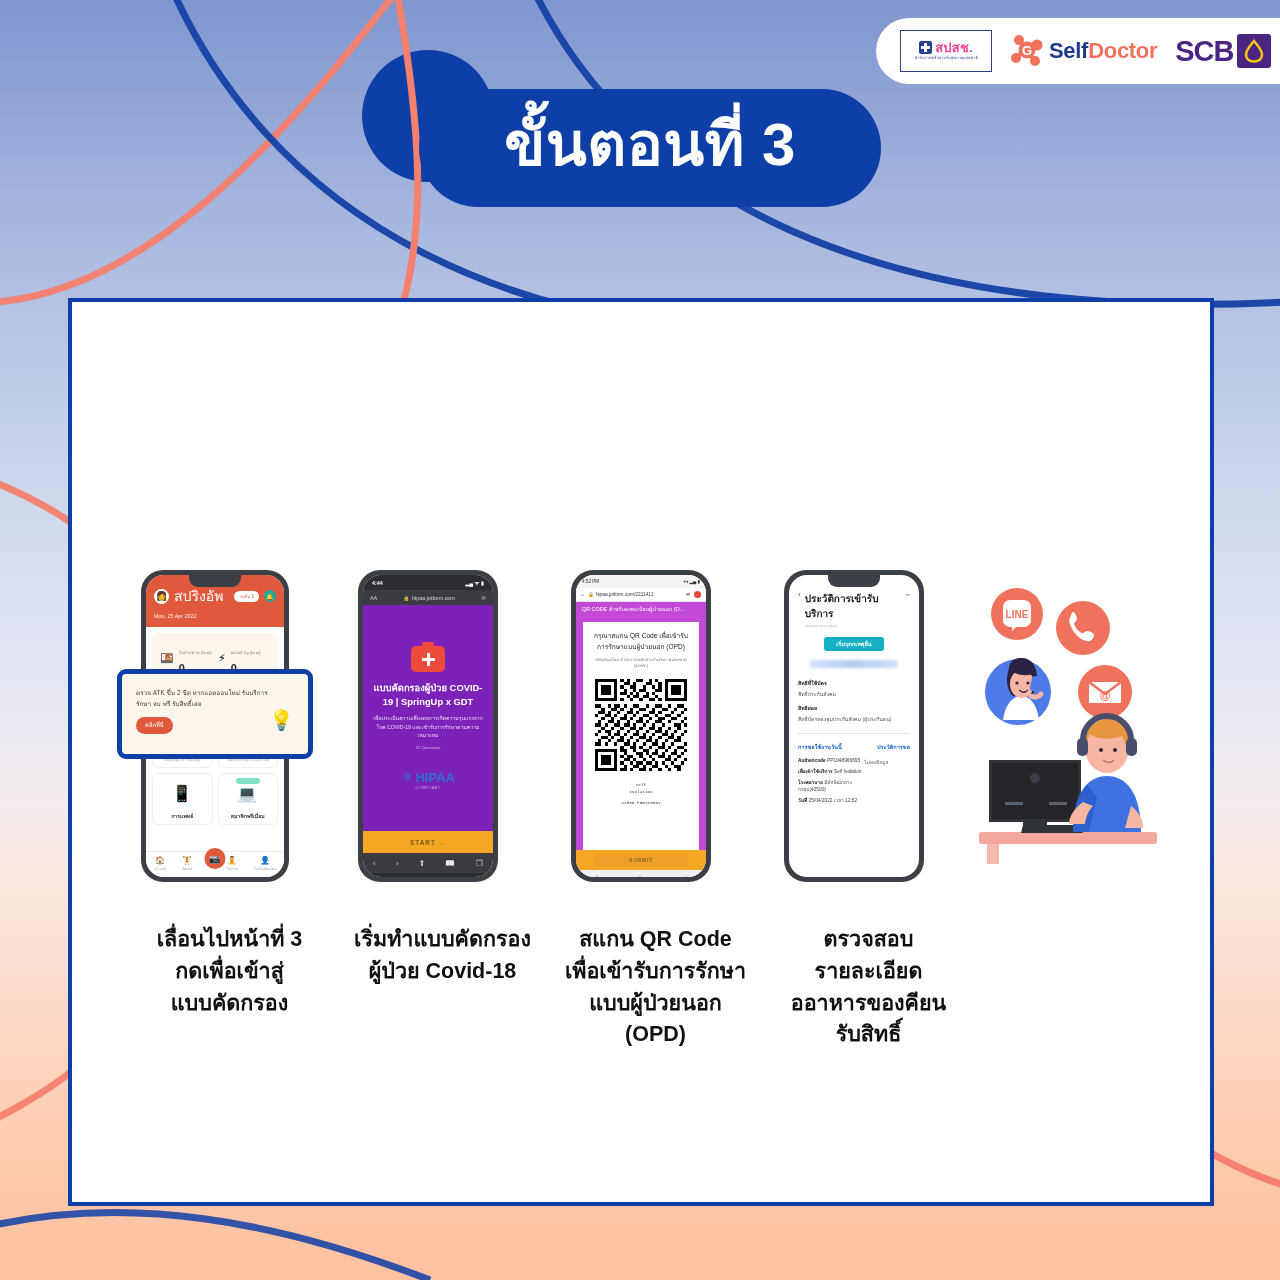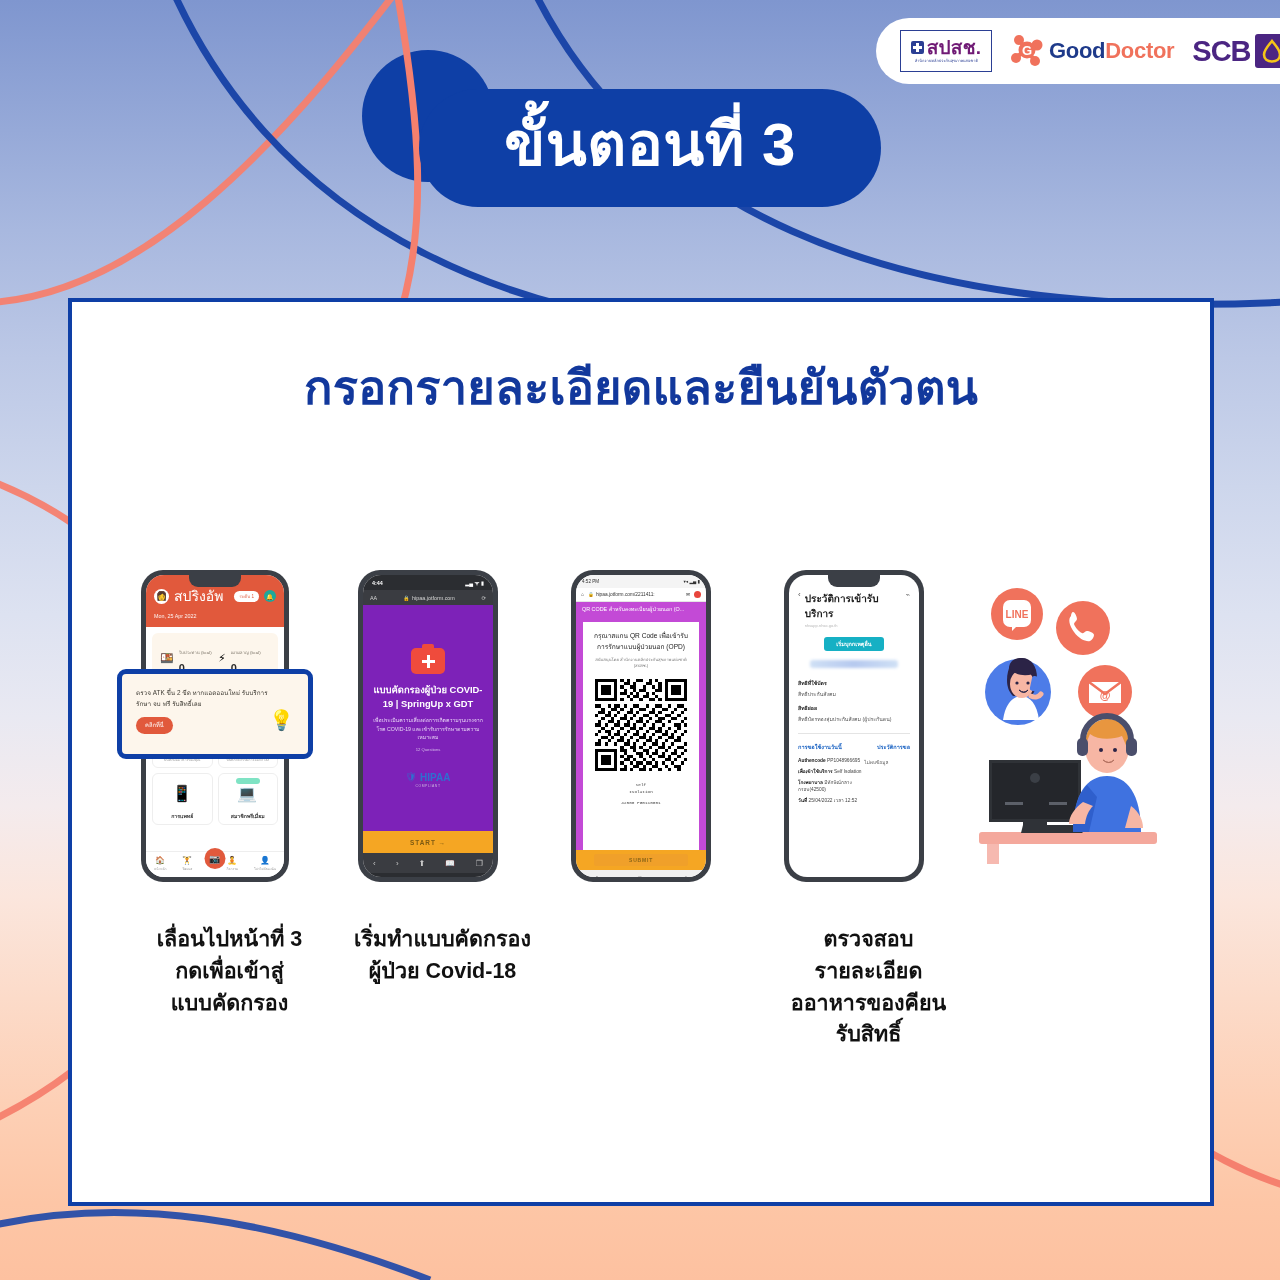--- a/index.html
+++ b/index.html
@@ -30,21 +30,21 @@
   .nhso-top{ display:flex; align-items:center; gap:3px; }
   .nhso-cross{
     width:13px; height:13px; background:#2b3f94; position:relative; border-radius:2px;
   }
   .nhso-cross:before{
     content:""; position:absolute; left:5px; top:2px; width:3px; height:9px; background:#fff;
   }
   .nhso-cross:after{
     content:""; position:absolute; left:2px; top:5px; width:9px; height:3px; background:#fff;
   }
-  .nhso-name{ font-size:19px; font-weight:bold; color:#701a75; letter-spacing:.2px; }
+  .nhso-name{ font-size:13px; font-weight:bold; color:#ec4899; letter-spacing:.2px; }
   .nhso-sub{ font-size:4.2px; color:#2b3f94; margin-top:2px; white-space:nowrap; transform:scale(.95); }
 
   .gd-logo{ display:flex; align-items:center; gap:5px; }
   .gd-mark{ width:34px; height:34px; position:relative; }
   .gd-word{ font-size:22px; font-weight:bold; letter-spacing:-.3px; }
   .gd-good{ color:#1e3a8a; }
   .gd-doctor{ color:#f0725c; }
 
   .scb-logo{ display:flex; align-items:center; gap:4px; }
   .scb-text{ font-size:29px; font-weight:bold; color:#4b2582; letter-spacing:-1px; }
@@ -195,21 +195,21 @@
   }
   .p2-kit-cross{ position:relative; width:13px; height:13px; }
   .p2-kit-cross:before{ content:""; position:absolute; left:5px; top:0; width:3px; height:13px; background:#fff; }
   .p2-kit-cross:after{ content:""; position:absolute; left:0; top:5px; width:13px; height:3px; background:#fff; }
   .p2-title{ color:#fff; font-size:9.4px; font-weight:bold; line-height:1.5; }
   .p2-desc{ color:#e8d4f5; font-size:5.2px; line-height:1.65; margin-top:5px; }
   .p2-qcount{ color:#d5b9ea; font-size:4.2px; margin-top:5px; }
   .p2-hipaa{ margin-top:20px; display:flex; flex-direction:column; align-items:center; gap:1px; }
   .p2-hipaa-row{ display:flex; align-items:center; gap:3px; }
   .p2-shield{ font-size:9px; color:#2f6fd0; }
-  .p2-hipaa-t{ color:#2f6fd0; font-size:10px; font-weight:bold; }
+  .p2-hipaa-t{ color:#2f6fd0; font-size:13px; font-weight:bold; }
   .p2-hipaa-s{ color:#cbb3e0; font-size:3.4px; letter-spacing:.6px; }
   .p2-start{
     background:#f5a623; height:22px; display:flex; align-items:center; justify-content:center;
     color:#7d5a12; font-size:6.4px; font-weight:bold; letter-spacing:1px;
   }
   .p2-toolbar{
     background:#3a3c41; height:20px; display:flex; align-items:center;
     justify-content:space-around; color:#c8c8c8; font-size:8px;
   }
   .p2-home{
@@ -318,40 +318,39 @@
         <circle cx="9" cy="6" r="5" fill="#f0725c"></circle>
         <circle cx="27" cy="11" r="5.5" fill="#f0725c"></circle>
         <circle cx="6" cy="24" r="5" fill="#f0725c"></circle>
         <circle cx="25" cy="27" r="5" fill="#f0725c"></circle>
         <path d="M9 6 L16 15 L27 11 M6 24 L16 15 L25 27" stroke="#f0725c" stroke-width="4" fill="none"></path>
         <circle cx="17" cy="16" r="8.5" fill="#f0725c"></circle>
         <text x="17" y="21" font-size="13" font-weight="bold" fill="#fff" text-anchor="middle" font-family="Liberation Sans, sans-serif">G</text>
       </svg>
     </span>
     <span class="gd-word">
-      <span class="gd-good">Good</span><span class="gd-doctor">Doctor</span>
+      <span class="gd-good">Self</span><span class="gd-doctor">Doctor</span>
     </span>
   </div>
 
   <div class="scb-logo">
     <span class="scb-text">SCB</span>
     <span class="scb-box">
       <svg width="22" height="24" viewBox="0 0 22 24">
         <path d="M11 2 C15 7 19 11 19 15.5 C19 20 15.5 22.5 11 22.5 C6.5 22.5 3 20 3 15.5 C3 11 7 7 11 2 Z" fill="none" stroke="#f5c518" stroke-width="2.6"></path>
       </svg>
     </span>
   </div>
 </div>
 
 <div class="step-pill">
   <span class="step-pill-label">ขั้นตอนที่ 3</span>
 </div>
 
 <div class="card">
-  <div class="card-title">กรอกรายละเอียดและยืนยันตัวตน</div>
 
   <div class="steps">
 
     <div class="step">
       <div class="step-visual">
         <div class="phone">
           <div class="phone-screen">
             <div class="notch"></div>
 
             <div class="p1-head">
@@ -753,20 +752,24 @@
               <span class="p3-submit-in">SUBMIT</span>
             </div>
             <div class="p3-nav">
               <span>▪</span>
               <span>◉</span>
               <span>◀</span>
             </div>
           </div>
         </div>
       </div>
+      <div class="step-caption">สแกน QR Code
+เพื่อเข้ารับการรักษา
+แบบผู้ป่วยนอก
+(OPD)</div>
     </div>
 
     <div class="step">
       <div class="step-visual">
         <div class="phone slim">
           <div class="phone-screen">
             <div class="notch"></div>
             <div class="p4-wrap">
               <div class="p4-top">
                 <span class="p4-back">‹</span>

